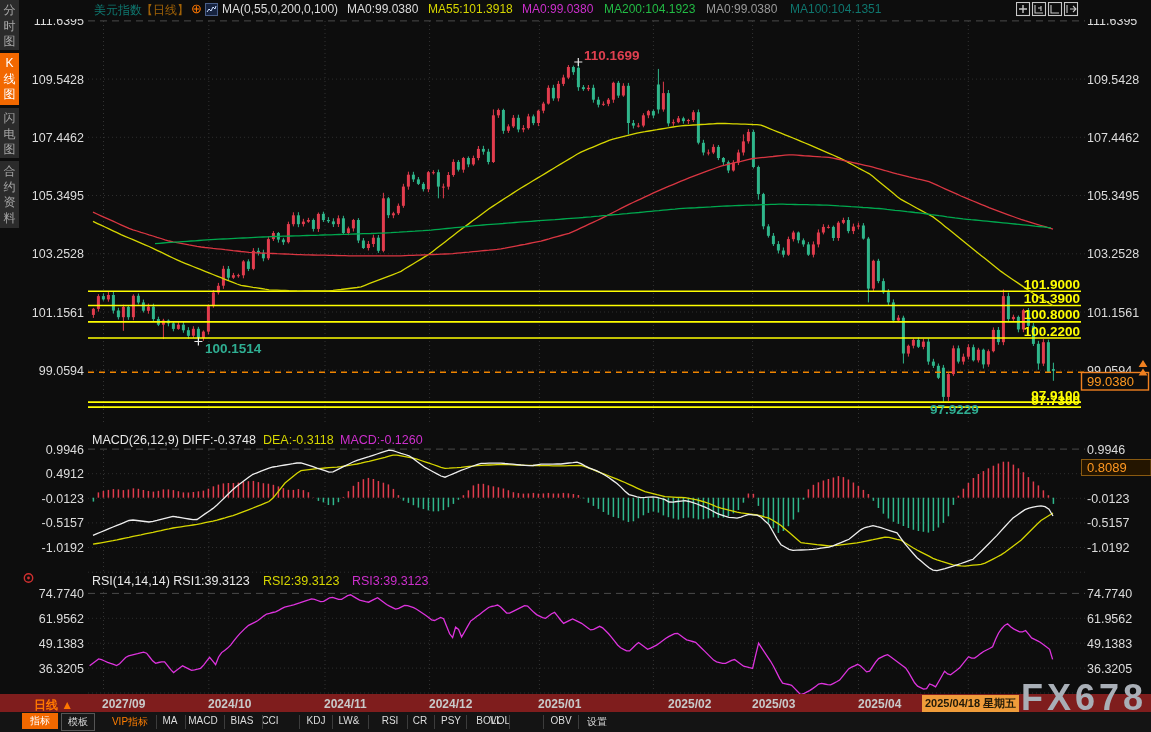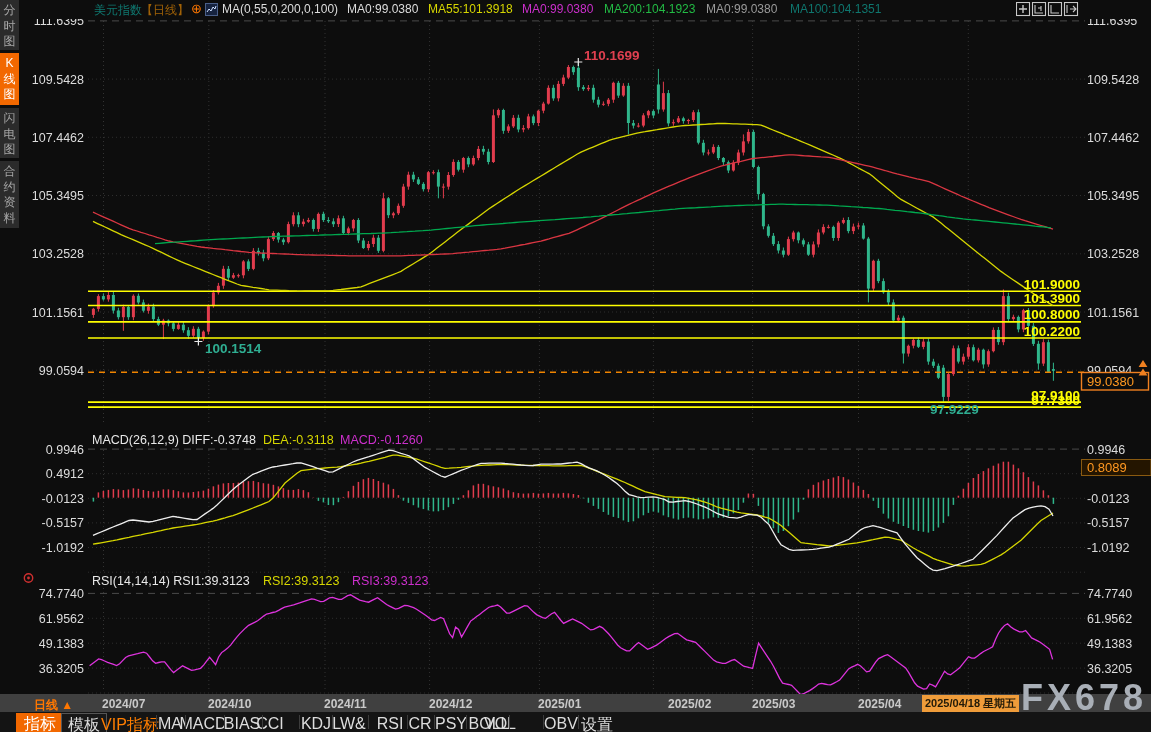--- a/index.html
+++ b/index.html
@@ -3,23 +3,23 @@
 *{margin:0;padding:0;box-sizing:border-box}
 html,body{width:1151px;height:732px;background:#0d0d0d;overflow:hidden;font-family:"Liberation Sans",sans-serif}
 #wrap{position:relative;width:1151px;height:732px}
 svg{position:absolute;left:0;top:0}
 .ov{position:absolute;white-space:nowrap}
 .topbar{left:0;top:0;width:1151px;height:19px;background:#0d0d0d;font-size:12px;color:#ddd}
 .topbar span{position:absolute;top:2px}
 .sidebar{left:0;top:0;width:19px;height:693px;background:#0d0d0d}
 .tab{position:absolute;left:0;width:19px;background:#2b2b2b;color:#a6a6a6;font-size:12px;line-height:15.5px;text-align:center;padding-top:3px}
 .tab.on{background:#f26800;color:#fff}
-.daterow{left:0;top:694px;width:1151px;height:18px;background:#404040;color:#c9c9c9;font-size:12px;font-weight:bold}
+.daterow{left:0;top:694px;width:1151px;height:18px;background:#7f1d1d;color:#c9c9c9;font-size:12px;font-weight:bold}
 .daterow span{position:absolute;top:3px}
-.toolbar{left:0;top:712px;width:1151px;height:20px;background:#141414;color:#ddd;font-size:16px}
+.toolbar{left:0;top:712px;width:1151px;height:20px;background:#141414;color:#ddd;font-size:10px}
 .toolbar span{position:absolute;top:3px;transform:translateX(-50%)}
 .tsep{position:absolute;top:3px;width:1px;height:14px;background:#3c3c3c}
 </style></head><body>
 <div id="wrap">
 <svg width="1151" height="732" viewBox="0 0 1151 732" font-family="Liberation Sans, sans-serif">
       <rect width="1151" height="732" fill="#0d0d0d"></rect>
       <line x1="103.5" y1="21" x2="103.5" y2="425" stroke="#333" stroke-width="1" stroke-dasharray="1,3"></line>
       <line x1="103.5" y1="450" x2="103.5" y2="572" stroke="#333" stroke-width="1" stroke-dasharray="1,3"></line>
       <line x1="103.5" y1="584" x2="103.5" y2="692" stroke="#333" stroke-width="1" stroke-dasharray="1,3"></line>
       <line x1="208.8" y1="21" x2="208.8" y2="425" stroke="#333" stroke-width="1" stroke-dasharray="1,3"></line>
@@ -748,21 +748,21 @@
 <rect x="48.5" y="0.5" width="13" height="13"></rect>
 <path d="M3 7 h8 M7 3 v8" stroke-width="1.4"></path>
 <path d="M19 3 v8 h8 M22 6 l3 0 M25 4 v5"></path>
 <path d="M35 3 v8 h8"></path>
 <path d="M51 3 v8 M54 7 h6 M57 4 l3 3 -3 3"></path>
 </g>
       </svg>
 </div>
 <div class="ov daterow">
 <span style="left:34px;color:#ff7700;top:3px">日线 ▲</span>
-<span style="left:102px">2024/07</span>
+<span style="left:102px">2027/09</span>
       <span style="left:208px">2024/10</span>
       <span style="left:324px">2024/11</span>
       <span style="left:429px">2024/12</span>
       <span style="left:538px">2025/01</span>
       <span style="left:668px">2025/02</span>
       <span style="left:752px">2025/03</span>
       <span style="left:858px">2025/04</span>
 <span style="left:922px;top:1px;background:#ef9c3a;color:#221a08;padding:1px 3px;font-weight:bold;font-size:11px">2025/04/18 星期五</span>
 </div>
 <div class="ov toolbar">

